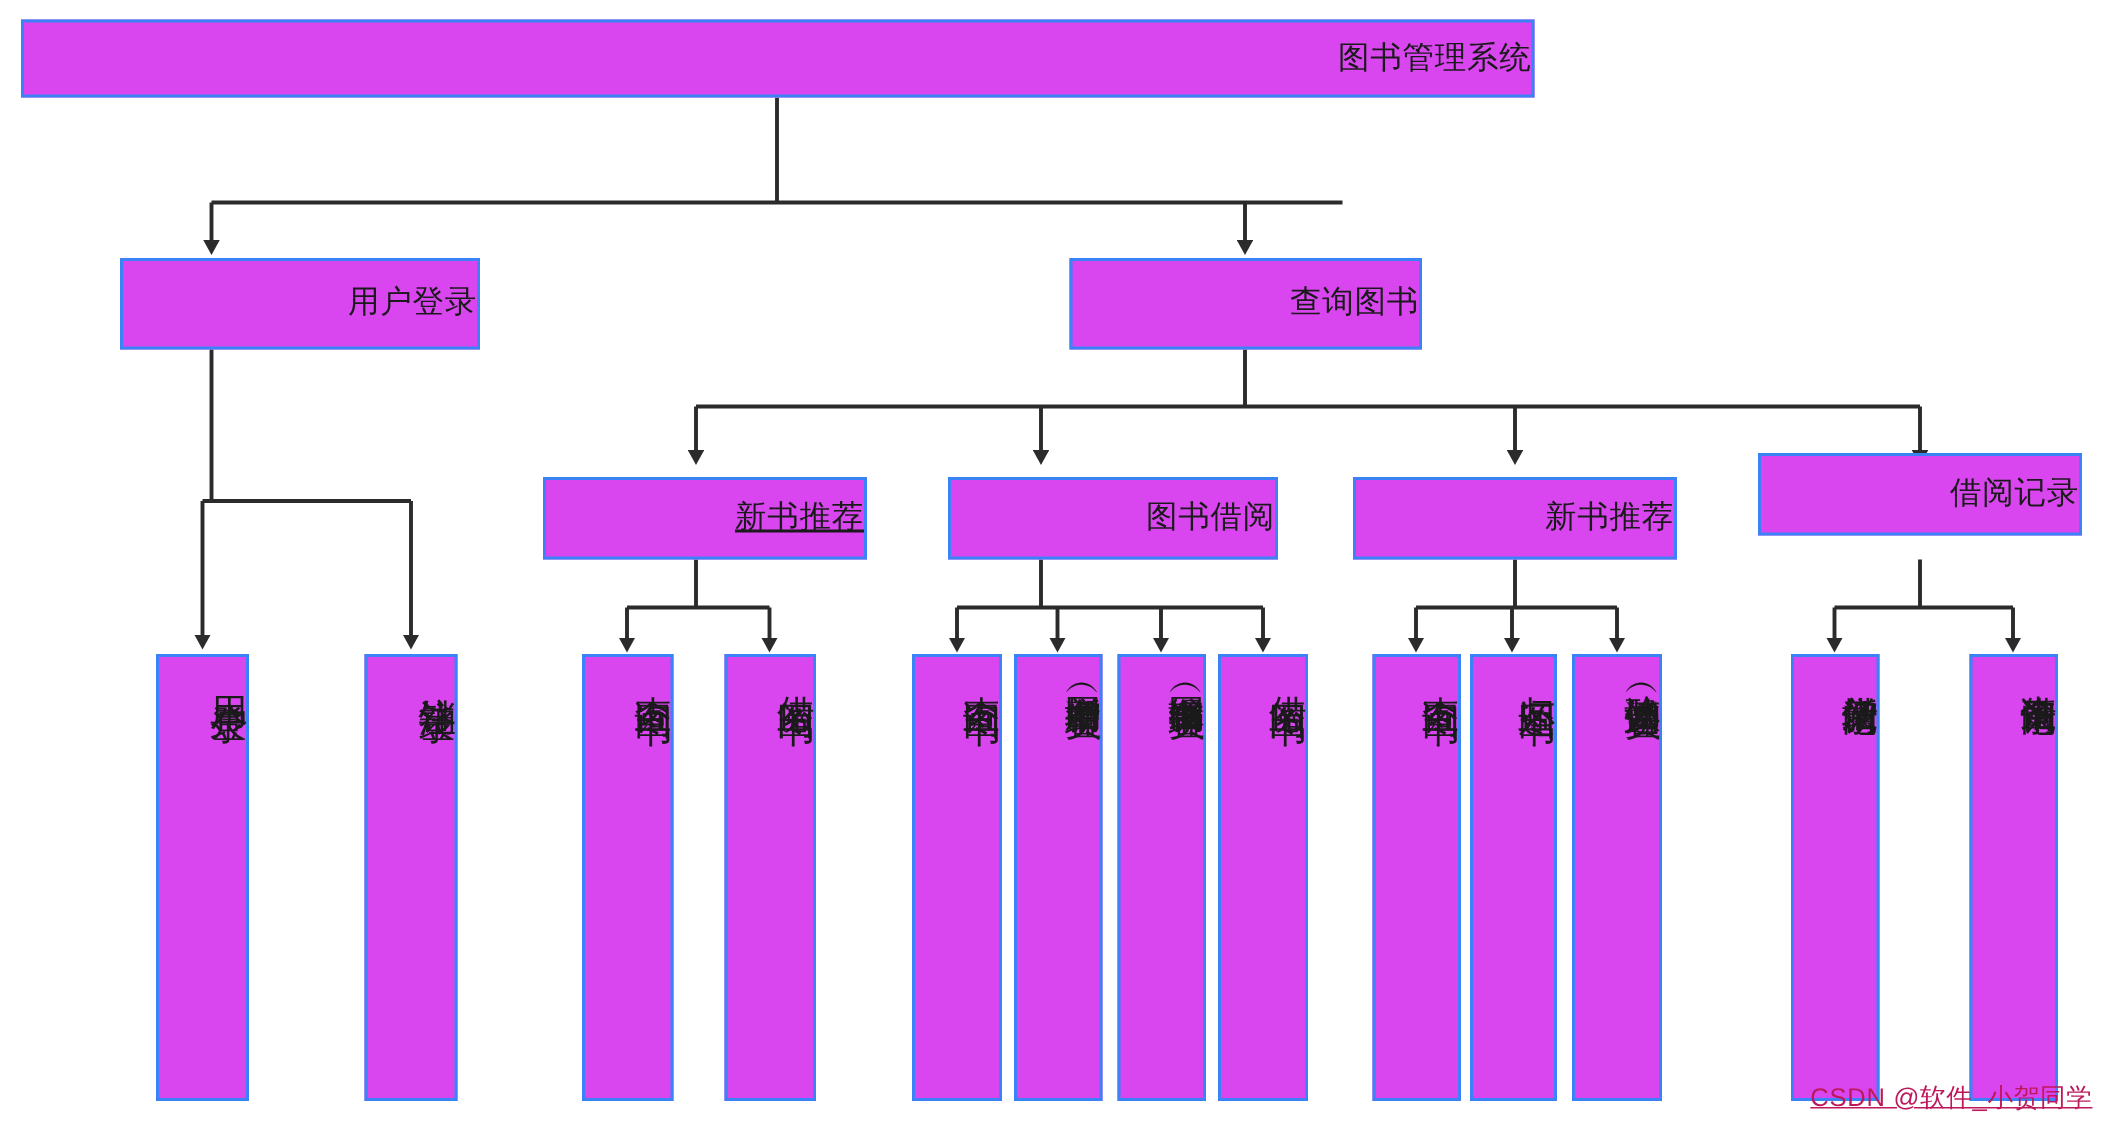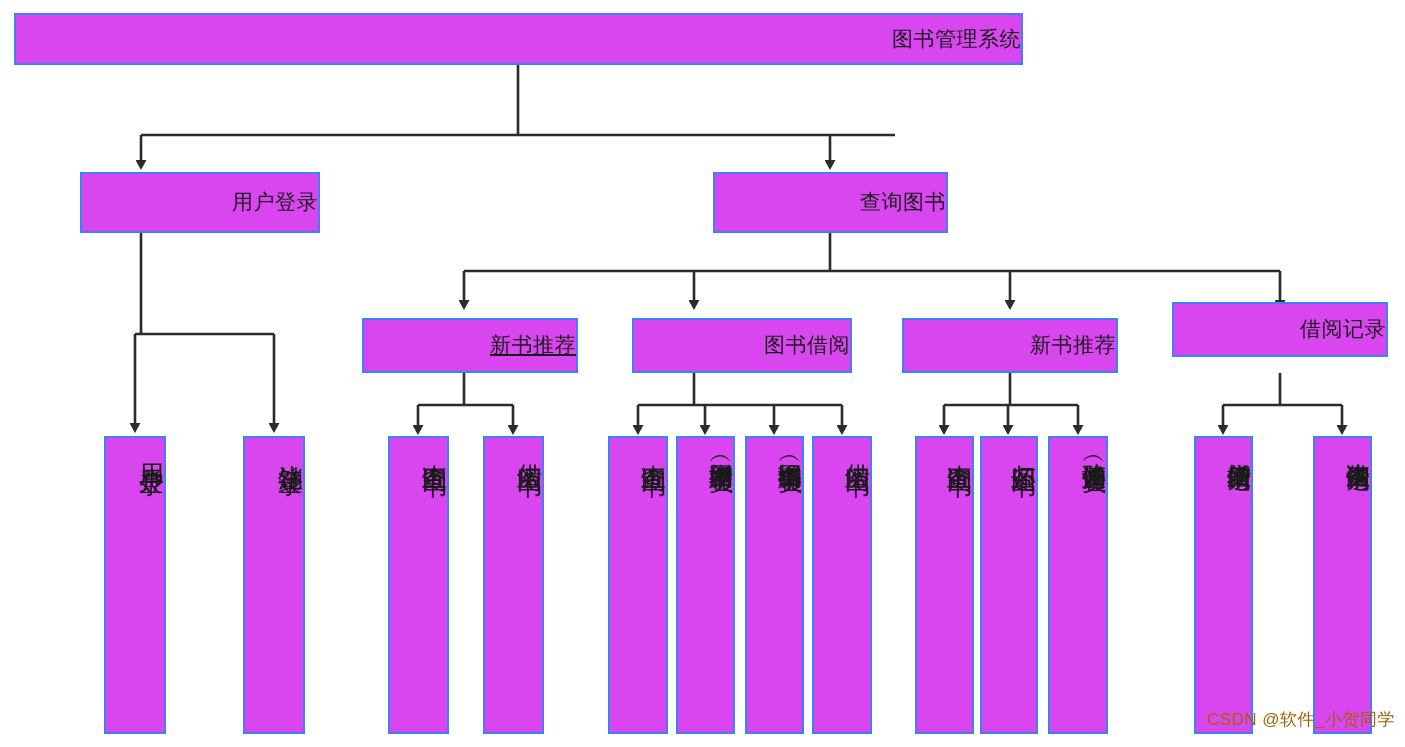--- a/index.html
+++ b/index.html
@@ -59,26 +59,27 @@
     line-height: 1;
     white-space: nowrap;
   }
   .node.vert.tall-text .node-label {
     font-size: 24px;
     letter-spacing: 1px;
   }
   #watermark {
     position: absolute;
     right: 10px;
-    bottom: 16px;
+    bottom: 4px;
     font-size: 17px;
-    color: #a16207;
+    color: #be185d;
     letter-spacing: 0.5px;
     white-space: nowrap;
     user-select: none;
+    text-decoration: underline;
   }
 </style>
 </head>
 <body>
 
 <div id="canvas">
 
   <svg id="edges" viewBox="0 0 1405 747" xmlns="http://www.w3.org/2000/svg">
     <defs>
       <marker id="arrow" markerWidth="10" markerHeight="11" refX="1" refY="5.5" orient="auto" markerUnits="userSpaceOnUse">

